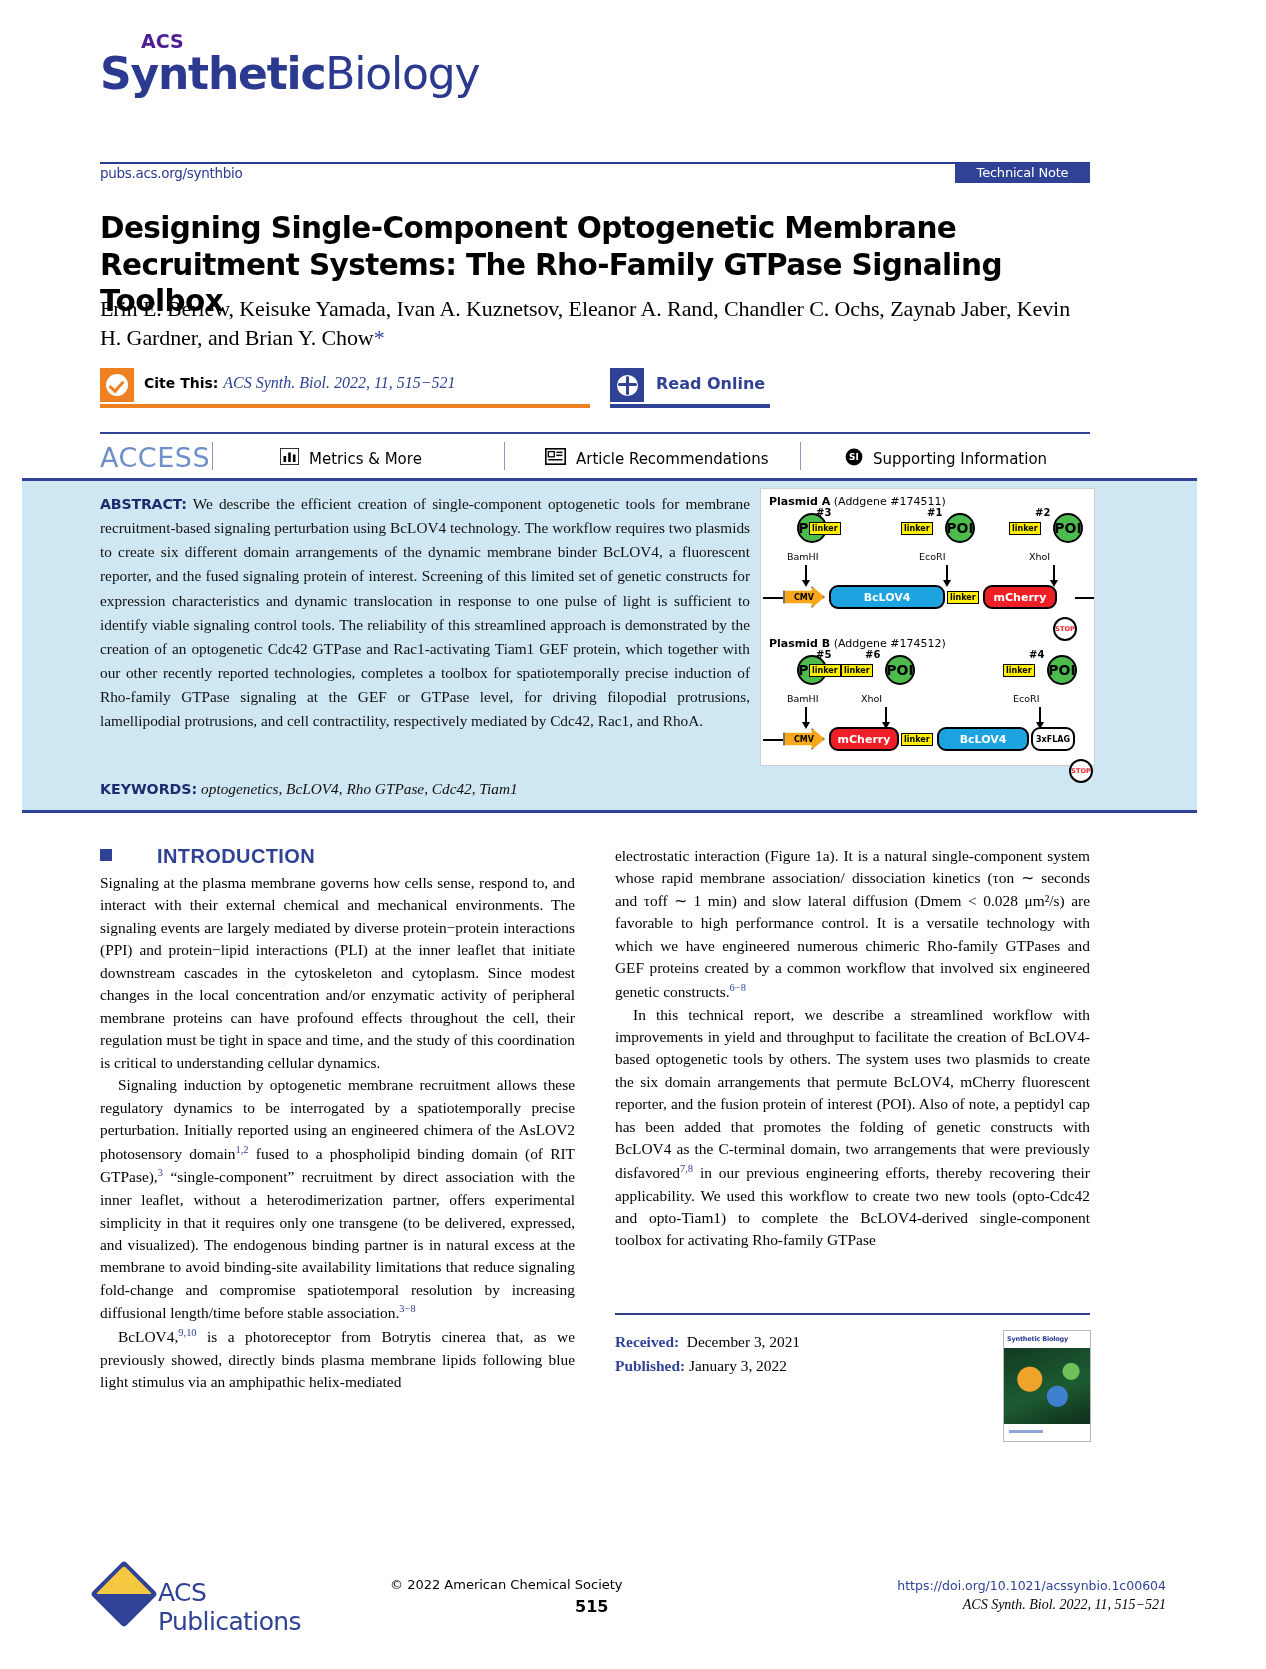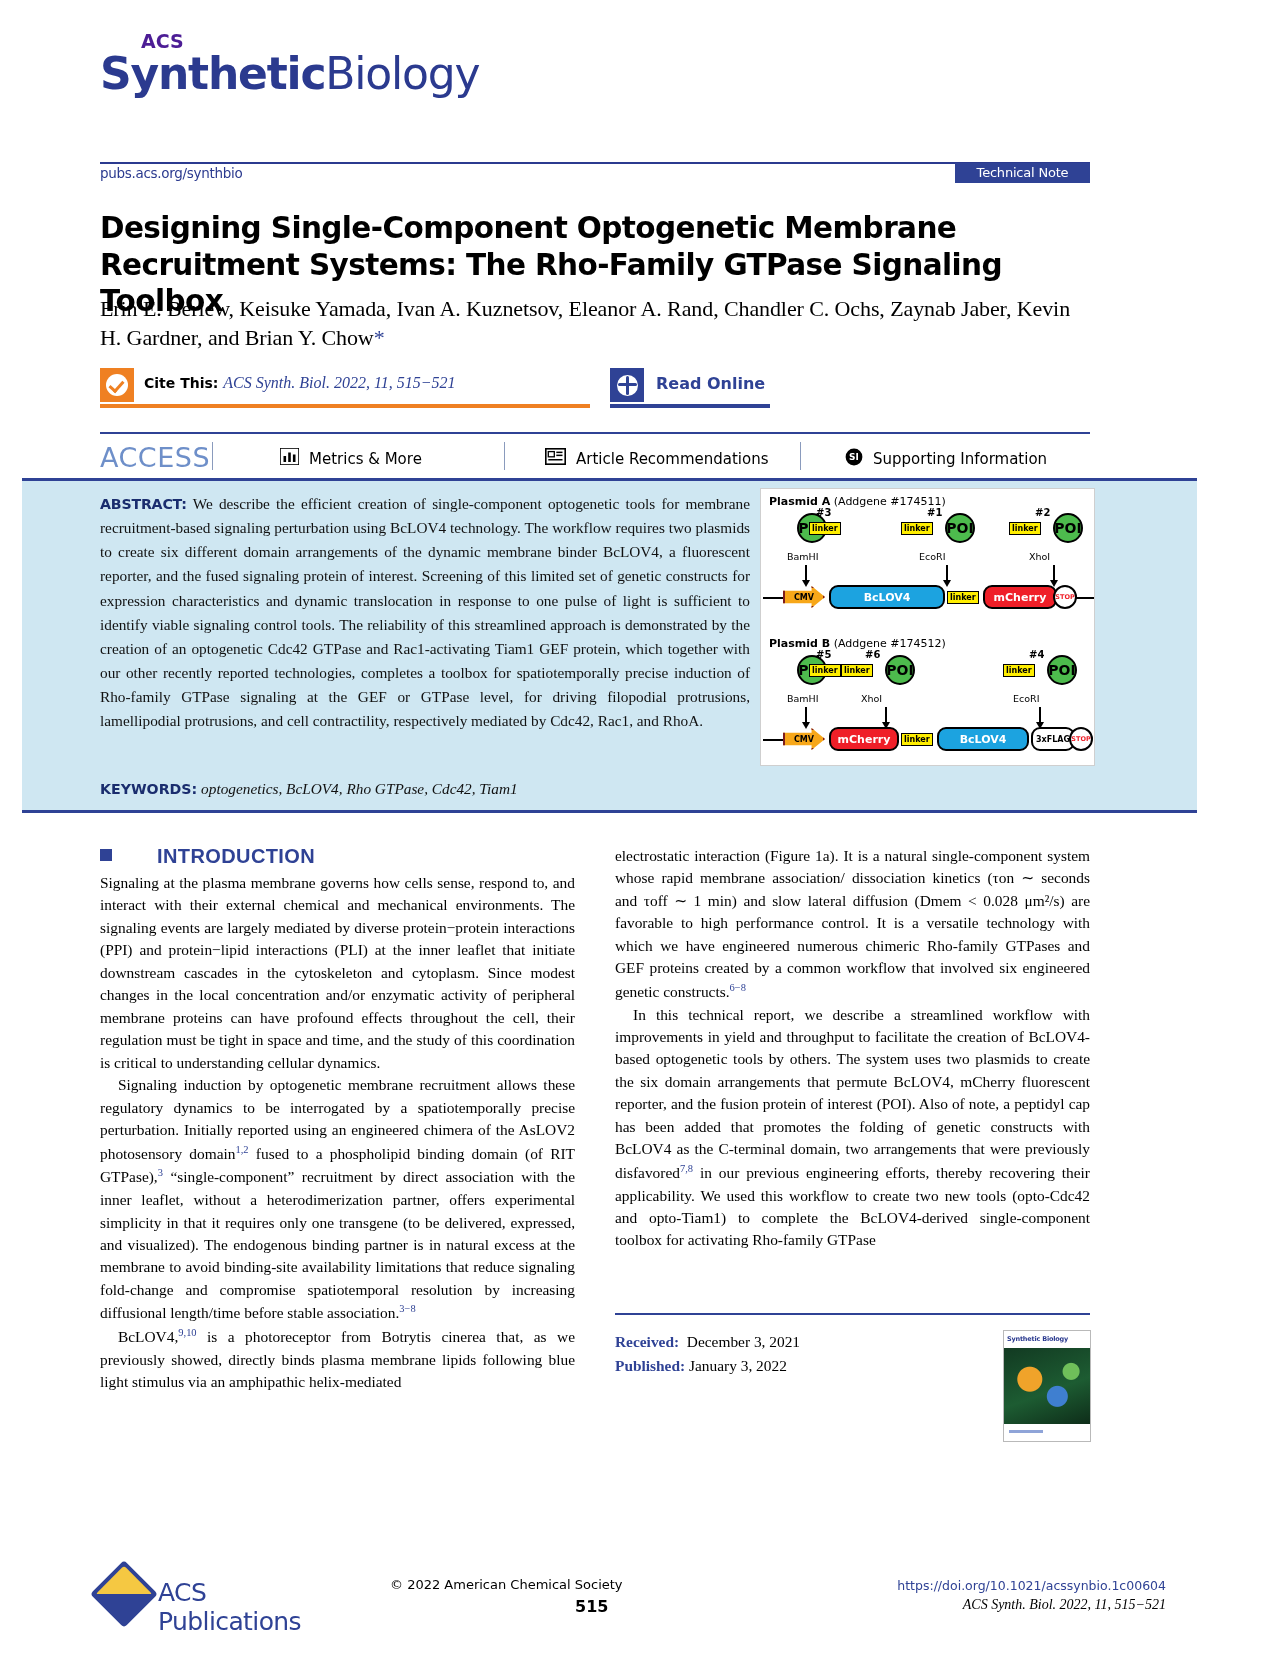--- a/index.html
+++ b/index.html
@@ -108,27 +108,27 @@
   .arrow-d::after { content:""; position:absolute; left:-3px; bottom:-6px; width:0; height:0;
                     border-left:4px solid transparent; border-right:4px solid transparent;
                     border-top:7px solid #000; }
   .backbone { position:absolute; height:2px; background:#000; }
   .gene { position:absolute; border:2px solid #000; border-radius:9px;
           font-family:"DejaVu Sans", sans-serif; font-size:11px; font-weight:700;
           display:flex; align-items:center; justify-content:center; color:#fff; }
   .gene.blue { background:#1ca3e0; }
   .gene.red { background:#ef1f28;text-align:center; }
   .gene.white { background:#fff; color:#000; font-size:8px; }
-  .promoter { position:absolute; width:42px; height:22px; background:#f7a719; border:2px solid #7f1d1d;
+  .promoter { position:absolute; width:42px; height:22px; background:#f7a719; border:2px solid #737373;
               font-family:"DejaVu Sans", sans-serif; font-size:8px; font-weight:700;
               display:flex; align-items:center; justify-content:center;
               clip-path:polygon(0 22%, 68% 22%, 68% 0, 100% 50%, 68% 100%, 68% 78%, 0 78%); }
   .stopc { position:absolute; width:24px; height:24px; background:#fff; border:2px solid #000;
            border-radius:50%; font-family:"DejaVu Sans", sans-serif; font-size:6.5px;
-           font-weight:700; color:#ef1f28; display:flex; align-items:center; justify-content:center; }
+           font-weight:700; color:#ef1f28; display:flex; align-items:center; justify-content:center;margin-top:32px; }
 
   
   .sec-head { position:absolute; font-family:Liberation Sans, sans-serif; font-size:20px;
               font-weight:700; color:#2f4295; letter-spacing:0.4px;margin-left:35px; }
   .sec-sq { position:absolute; width:12px; height:12px; background:#2f4295; }
   .col { position:absolute; width:475px; font-family:"Liberation Serif", serif;
          font-size:15.4px; line-height:1.46; text-align:justify; color:#000; }
   .col p { margin:0; text-indent:18px; }
   .col p.noind { text-indent:0; }
   sup { font-size:0.68em; vertical-align:super; color:#2f4295; }

